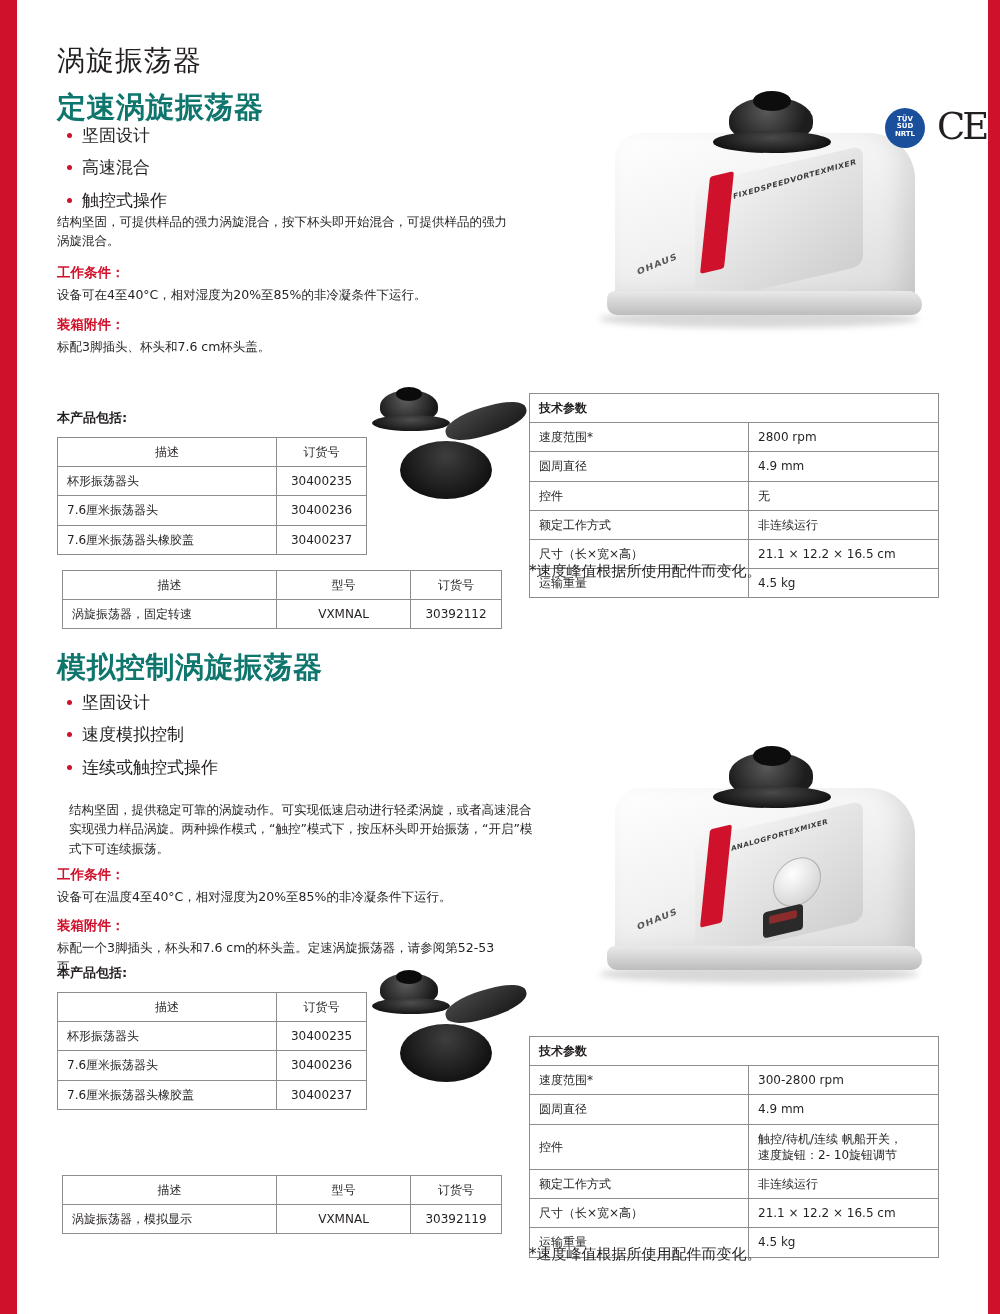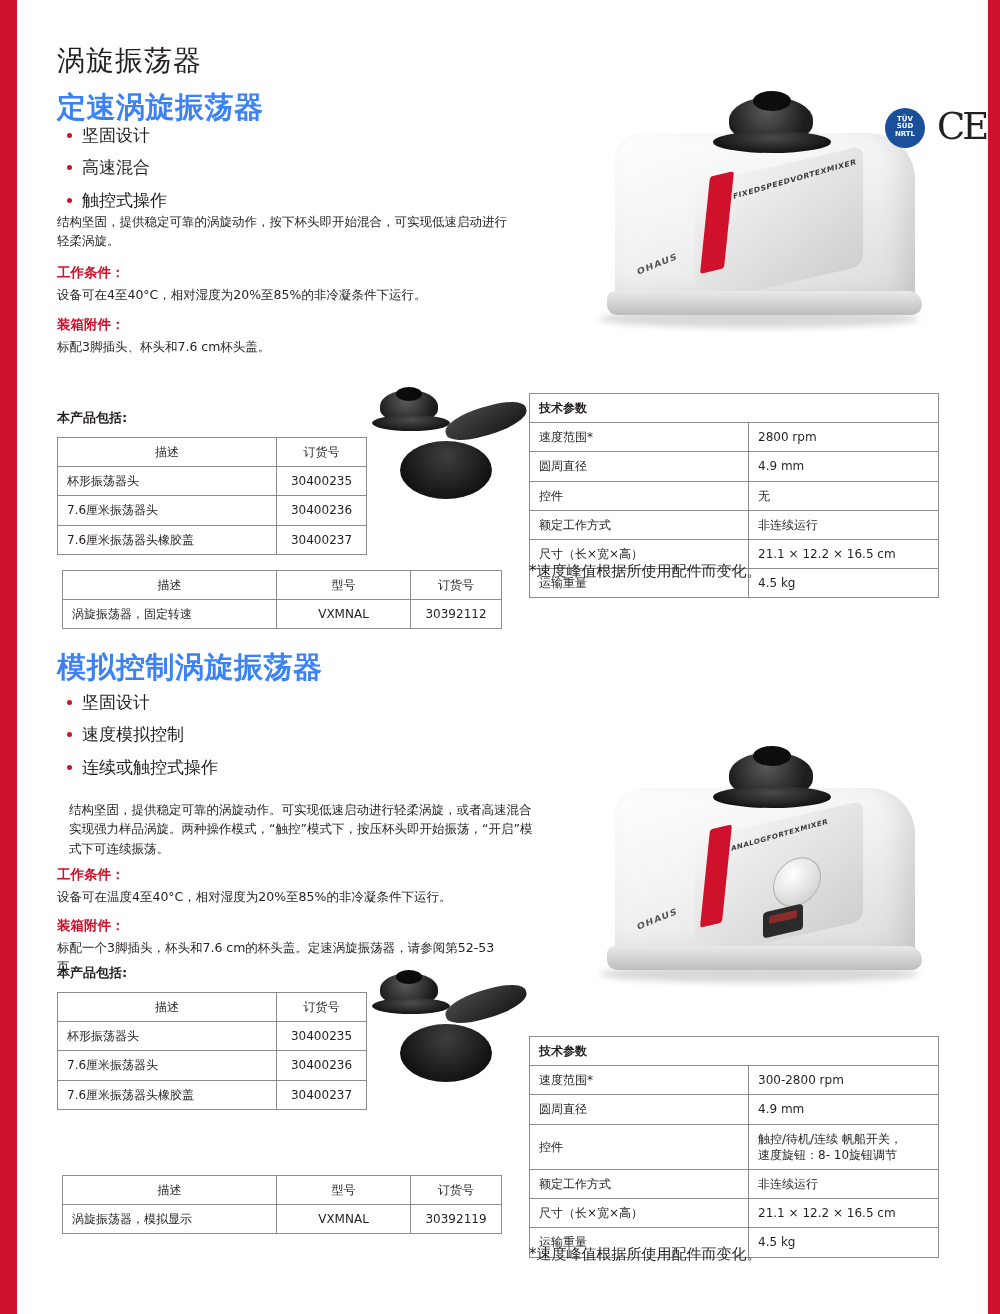--- a/index.html
+++ b/index.html
@@ -42,21 +42,21 @@
     position: absolute;
     font-family: "DejaVu Sans", "Liberation Sans", sans-serif;
     font-size: 28px;
     color: #231f20;
     letter-spacing: 1px;
   }
   .h-red {
     position: absolute;
     font-size: 26px;
     font-weight: bold;
-    color: #3b82f6;
+    color: #0f766e;
     letter-spacing: 0.5px;
   }
   .h-red.big {
     font-size: 29px;
   }
   .bullets {
     position: absolute;
     list-style: none;
     margin: 0;
     padding: 0;
@@ -179,21 +179,21 @@
     <div class="kicker" style="left:40px; top:42px;">涡旋振荡器</div>
 
     <div class="h-red big" style="left:40px; top:88px;">定速涡旋振荡器</div>
 
     <ul class="bullets" style="left:48px; top:125px; width:330px;">
       <li>坚固设计</li>
       <li>高速混合</li>
       <li>触控式操作</li>
     </ul>
 
-    <div class="para" style="left:40px; top:212px; width:450px;">结构坚固，提供稳定可靠的涡旋动作，按下杯头即开始混合，可实现低速启动进行轻柔涡旋。</div>
+    <div class="para" style="left:40px; top:212px; width:450px;">结构坚固，可提供样品的强力涡旋混合，按下杯头即开始混合，可提供样品的强力涡旋混合。</div>
 
     <div class="sub-red" style="left:40px; top:264px;">工作条件：</div>
     <div class="para" style="left:40px; top:285px; width:460px;">设备可在4至40°C，相对湿度为20%至85%的非冷凝条件下运行。</div>
 
     <div class="sub-red" style="left:40px; top:316px;">装箱附件：</div>
     <div class="para" style="left:40px; top:337px; width:460px;">标配3脚插头、杯头和7.6 cm杯头盖。</div>
 
     <div class="mixer-wrap" style="left:560px; top:45px; width:380px; height:310px;">
 
       <div style="position:absolute; left:22px; top:265px; width:320px; height:18px; border-radius:50%; background:#d8d8d8; filter:blur(3px);"></div>
@@ -383,21 +383,21 @@
           <td class="k">速度范围*</td>
           <td>300-2800 rpm</td>
         </tr>
         <tr>
           <td class="k">圆周直径</td>
           <td>4.9 mm</td>
         </tr>
         <tr>
           <td class="k">控件</td>
           <td style="white-space:pre-line">触控/待机/连续 帆船开关，
-速度旋钮：8- 10旋钮调节</td>
+速度旋钮：2- 10旋钮调节</td>
         </tr>
         <tr>
           <td class="k">额定工作方式</td>
           <td>非连续运行</td>
         </tr>
         <tr>
           <td class="k">尺寸（长×宽×高）</td>
           <td>21.1 × 12.2 × 16.5 cm</td>
         </tr>
         <tr>

